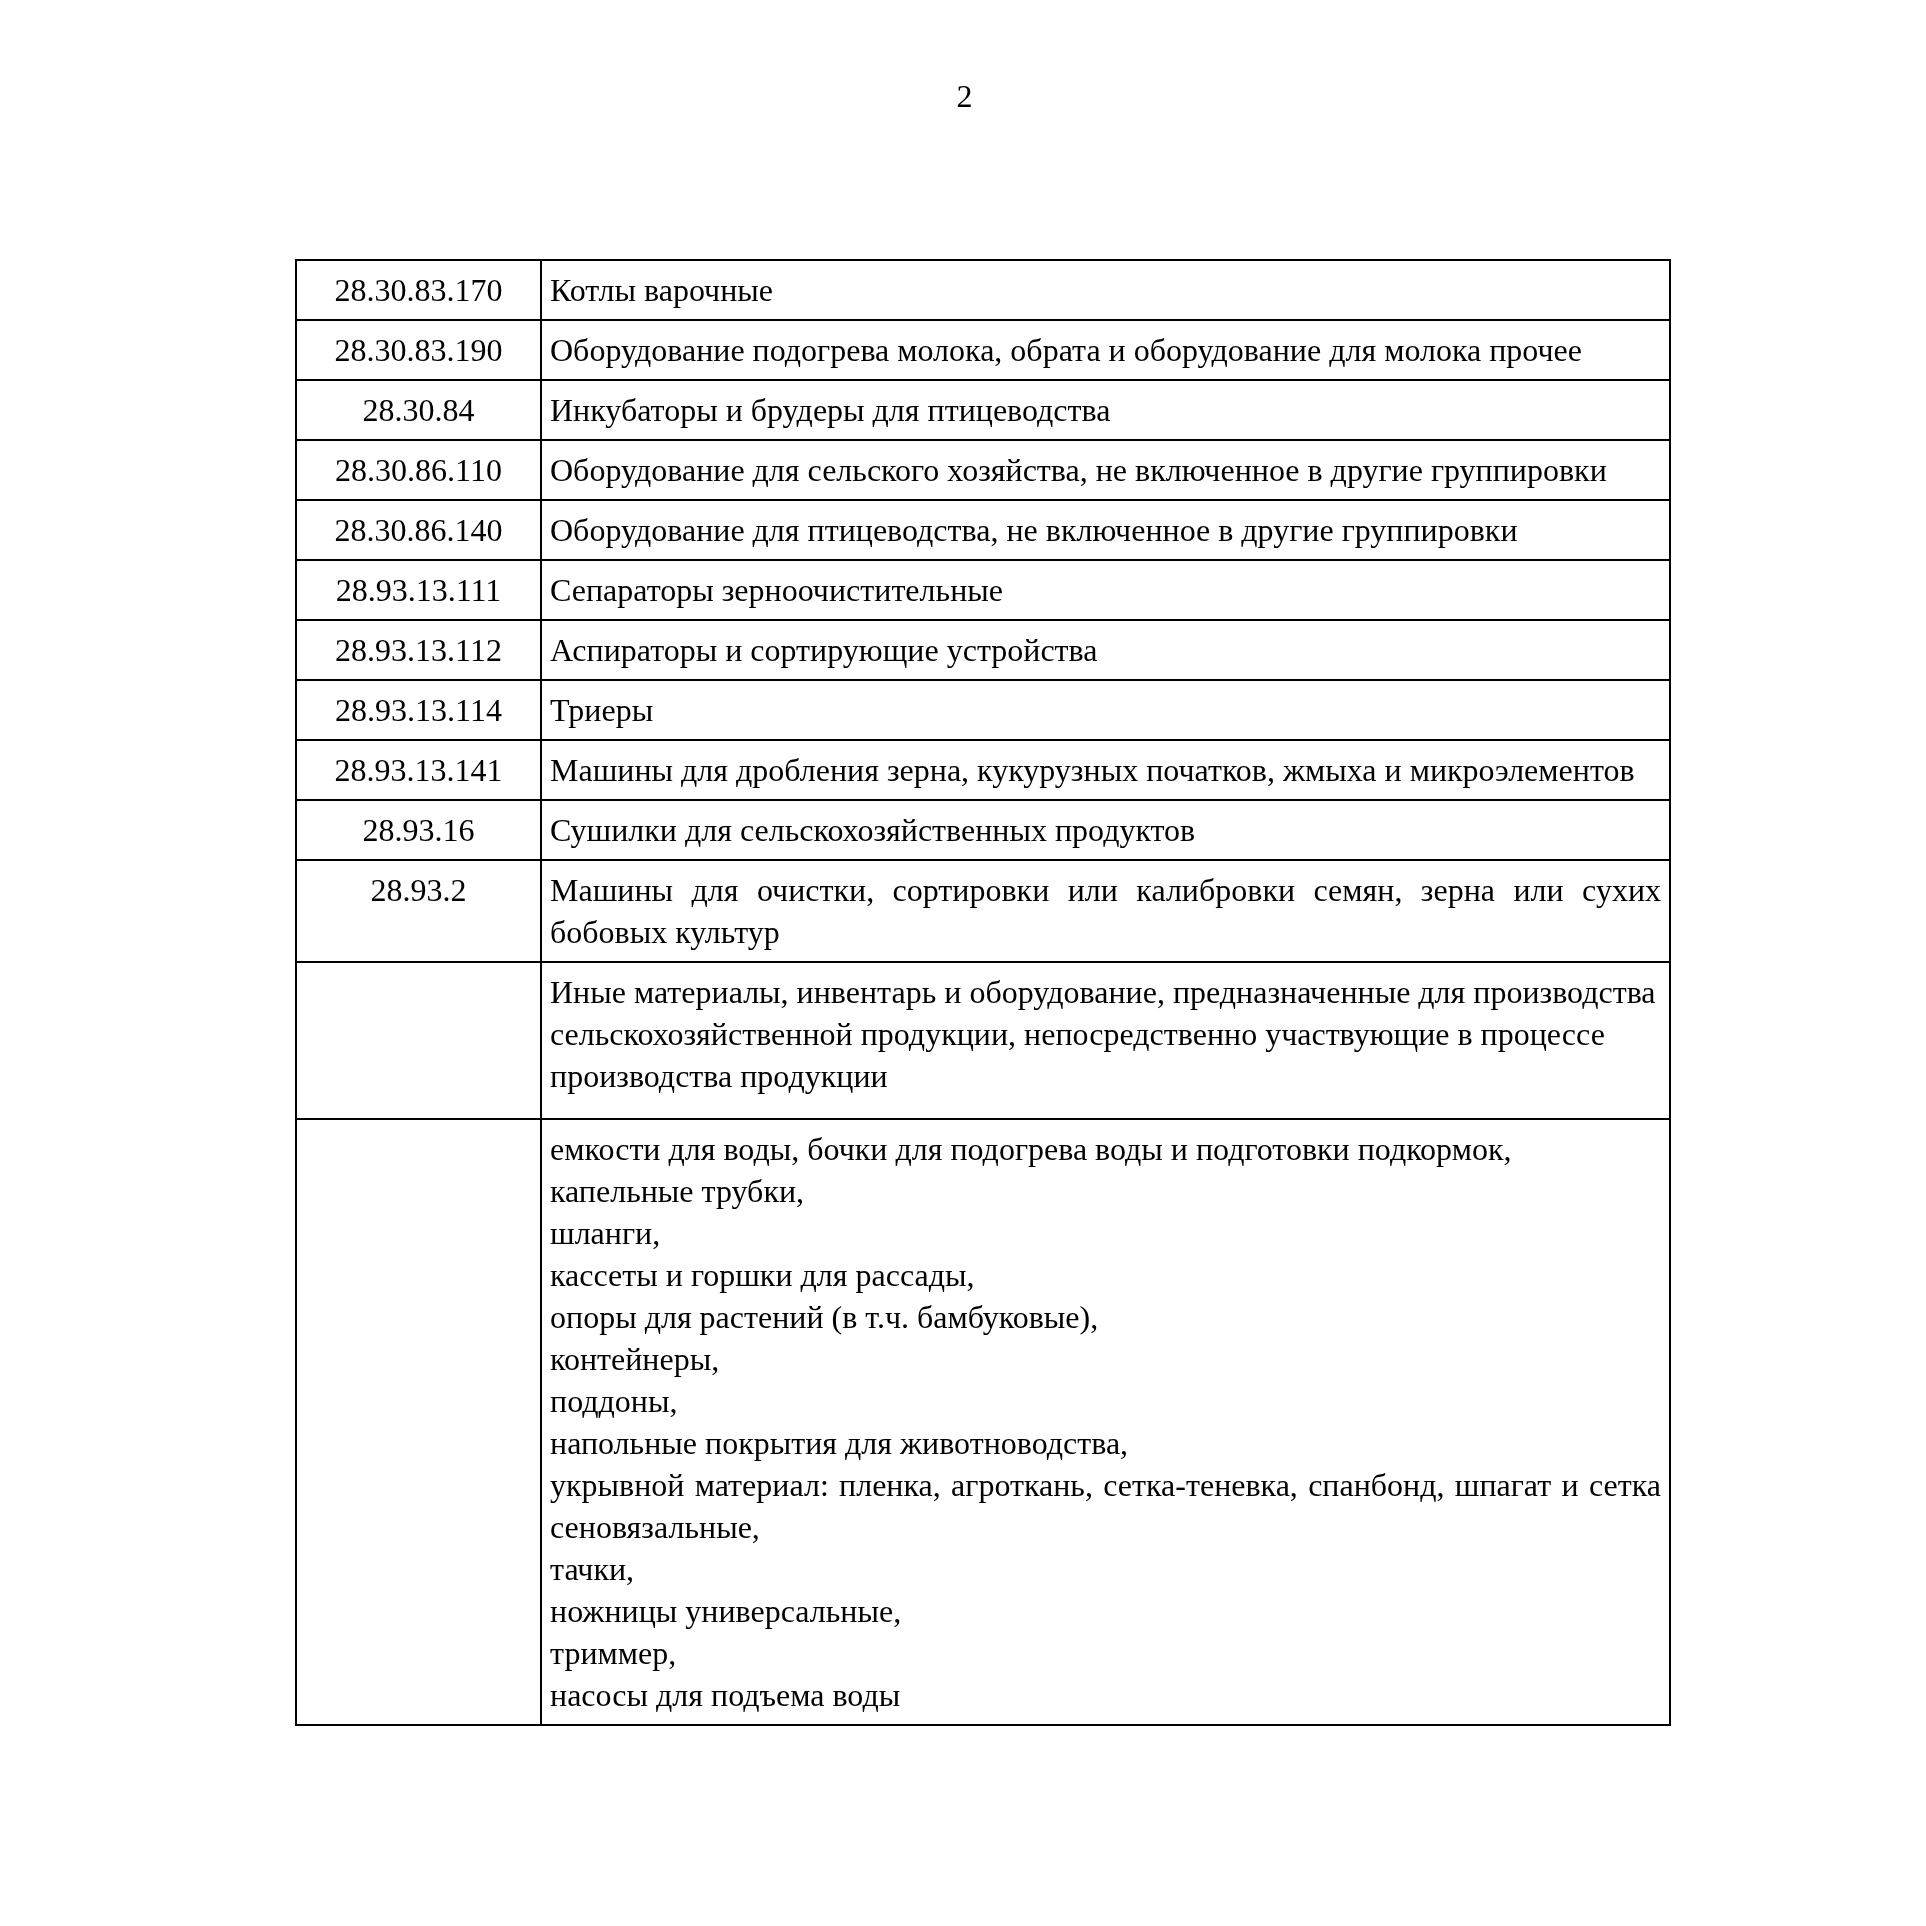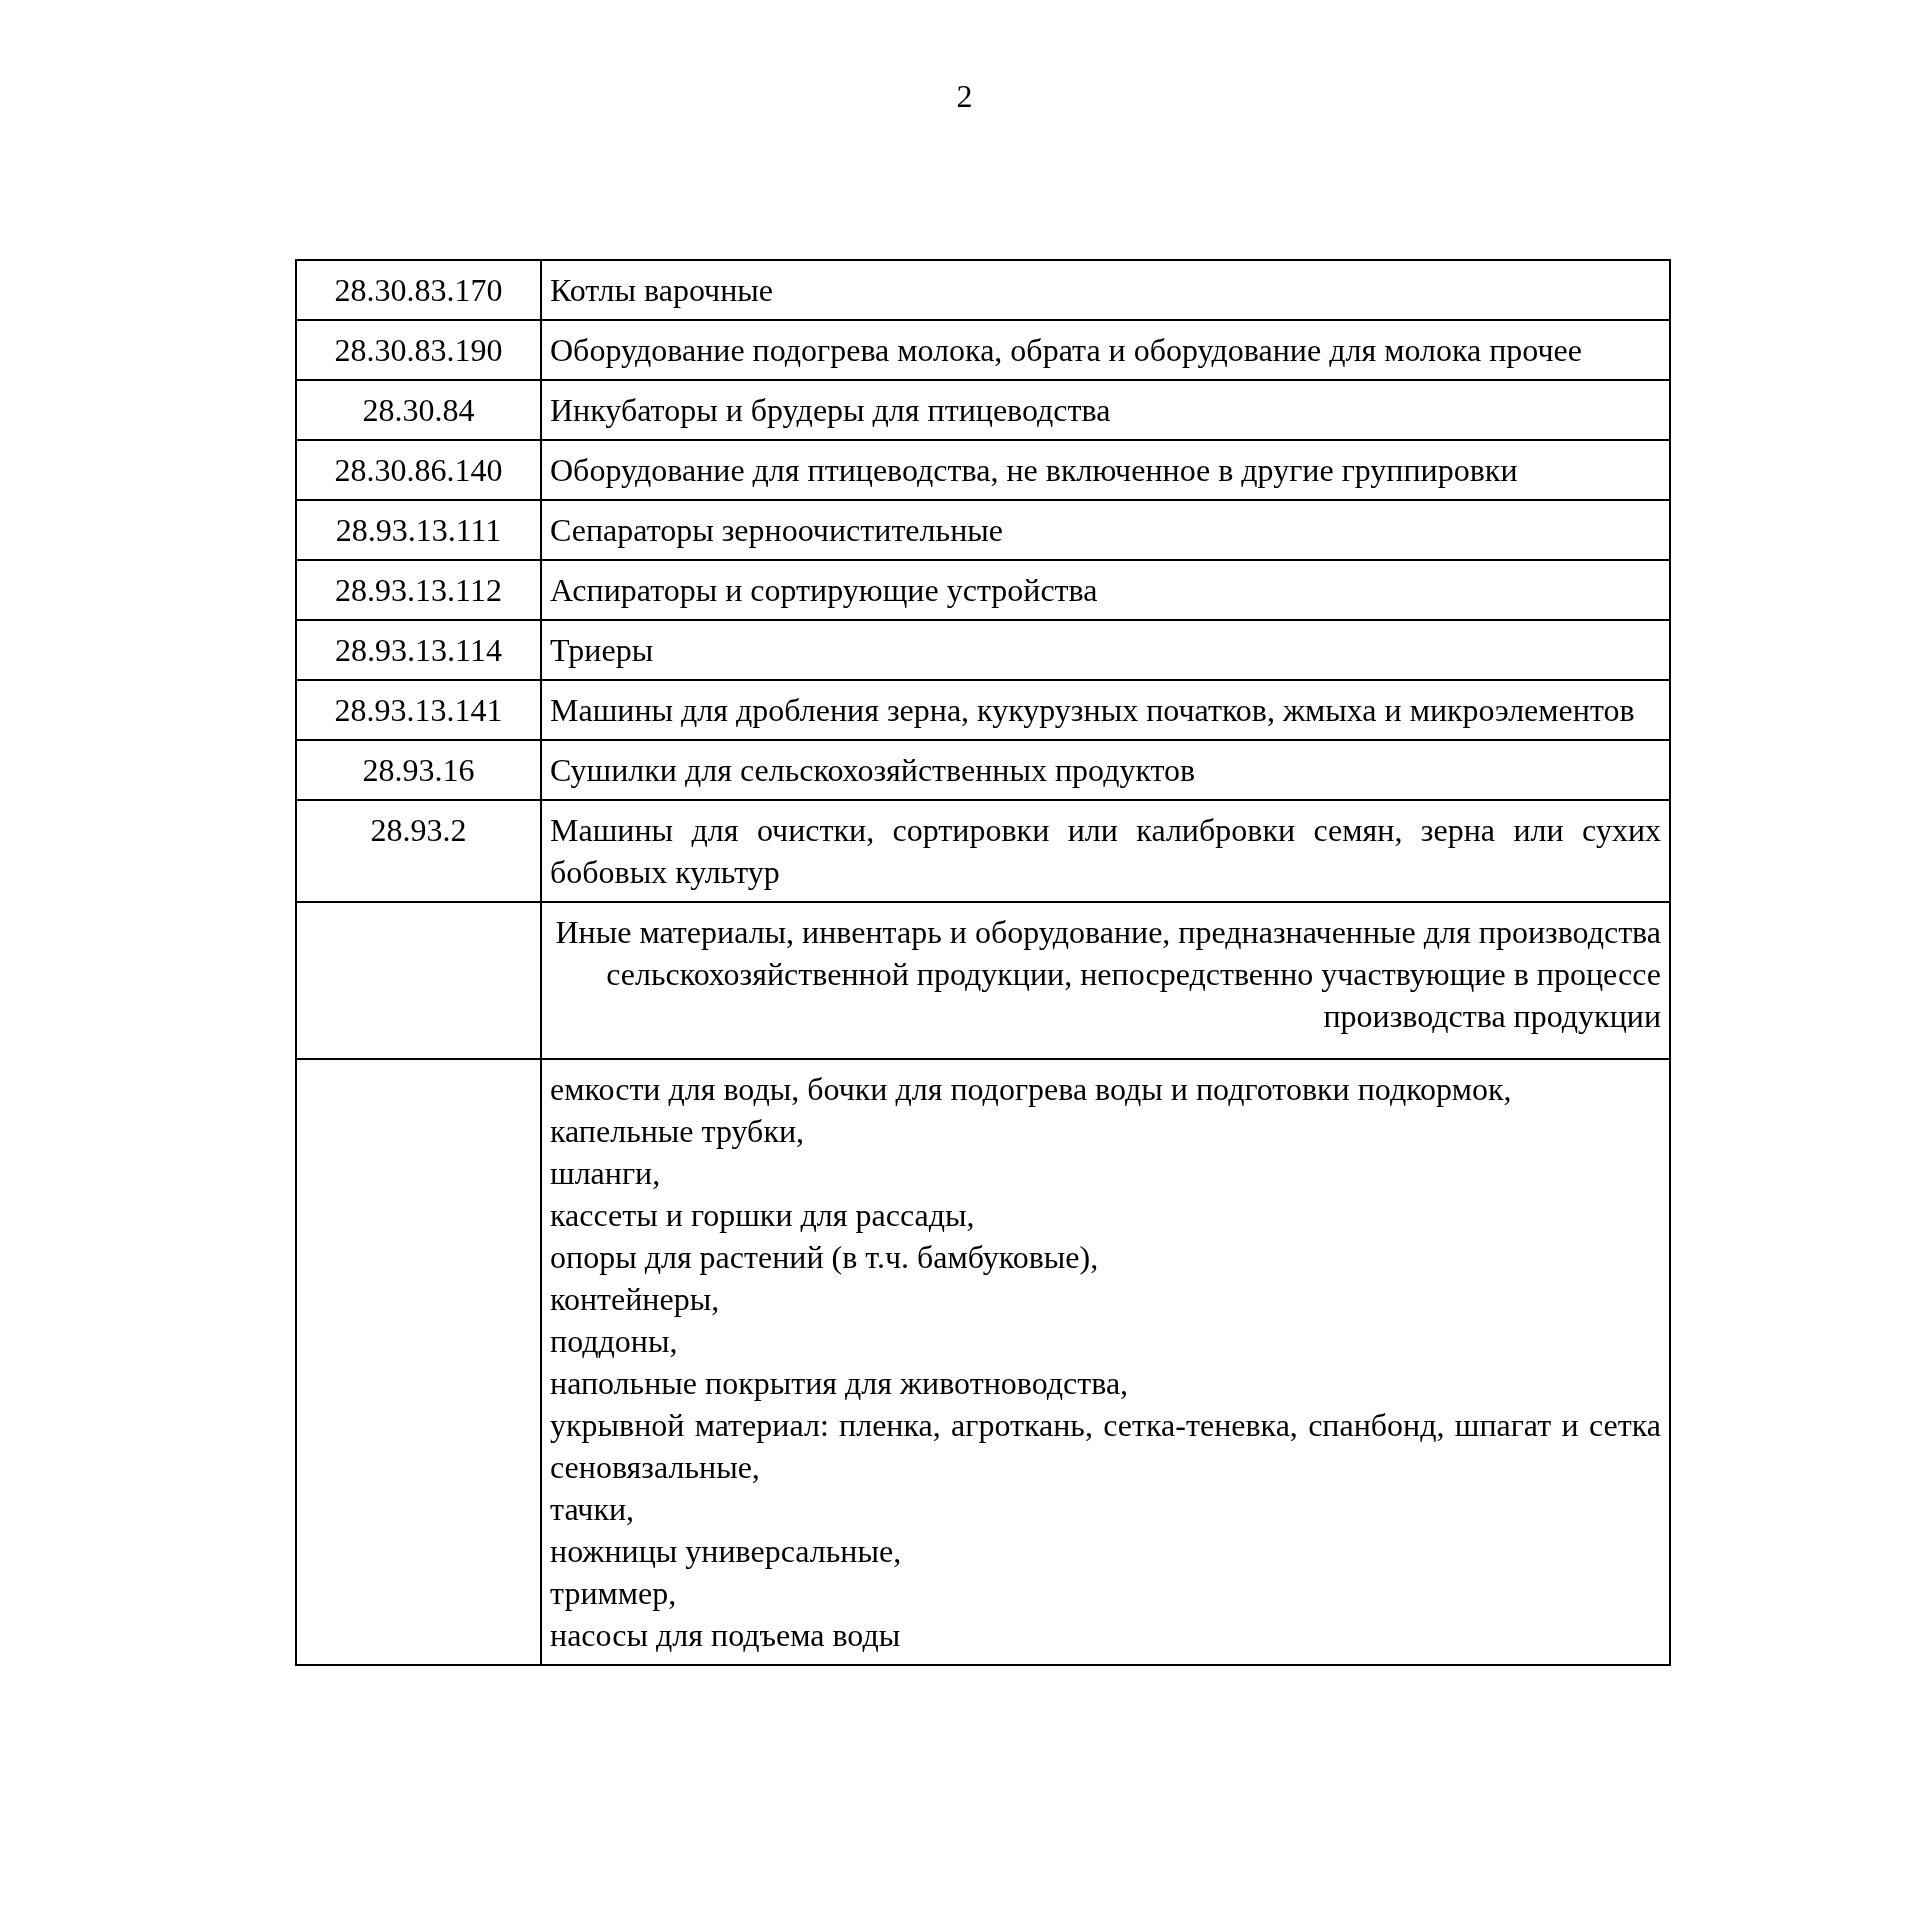--- a/index.html
+++ b/index.html
@@ -30,21 +30,21 @@
     padding-top: 15.4px;
     padding-bottom: 15.4px;
     white-space: nowrap;
   }
   td.desc-cell {
     padding: 15.4px 7.7px 15.4px 10.8px;
     text-align: justify;
     text-align-last: left;
   }
   td.section-header-cell {
-    text-align: right;
+    text-align: left;
     padding: 50px 23px 15.4px 23px;
     height: 139px;
   }
   td.list-cell {
     padding: 15.4px 7.7px 23px 10.8px;
   }
   .list-line { display: block; text-align: justify; text-align-last: left; }
 </style>
 </head>
 <body>
@@ -58,20 +58,24 @@
         <td class="code-cell">28.30.83.170</td>
         <td class="desc-cell">Котлы варочные</td>
       </tr>
       <tr>
         <td class="code-cell">28.30.83.190</td>
         <td class="desc-cell">Оборудование подогрева молока, обрата и оборудование для молока прочее</td>
       </tr>
       <tr>
         <td class="code-cell">28.30.84</td>
         <td class="desc-cell">Инкубаторы и брудеры для птицеводства</td>
+      </tr>
+      <tr>
+        <td class="code-cell">28.30.86.110</td>
+        <td class="desc-cell">Оборудование для сельского хозяйства, не включенное в другие группировки</td>
       </tr>
       <tr>
         <td class="code-cell">28.30.86.140</td>
         <td class="desc-cell">Оборудование для птицеводства, не включенное в другие группировки</td>
       </tr>
       <tr>
         <td class="code-cell">28.93.13.111</td>
         <td class="desc-cell">Сепараторы зерноочистительные</td>
       </tr>
       <tr>

